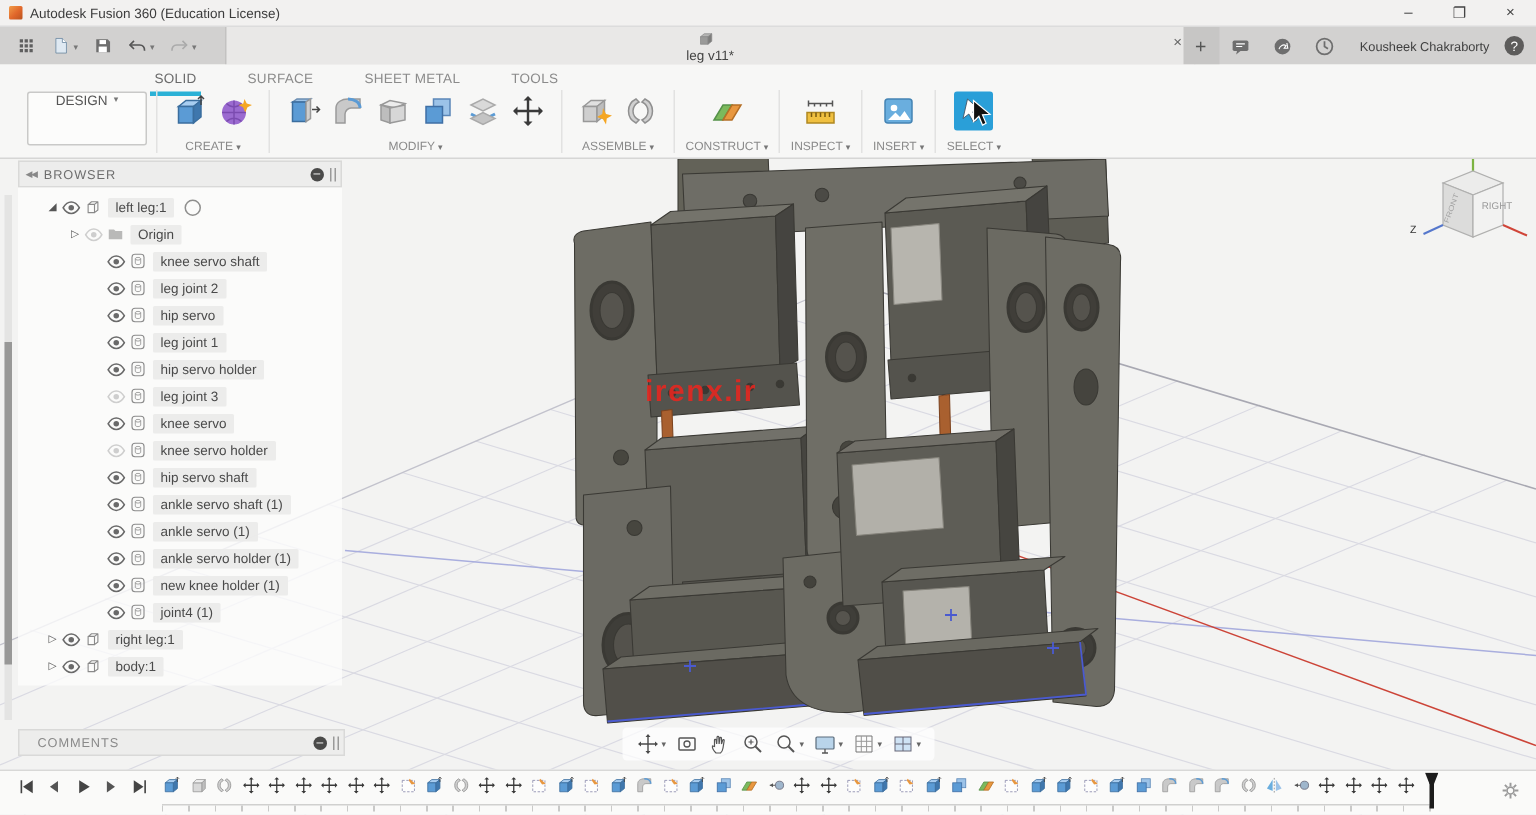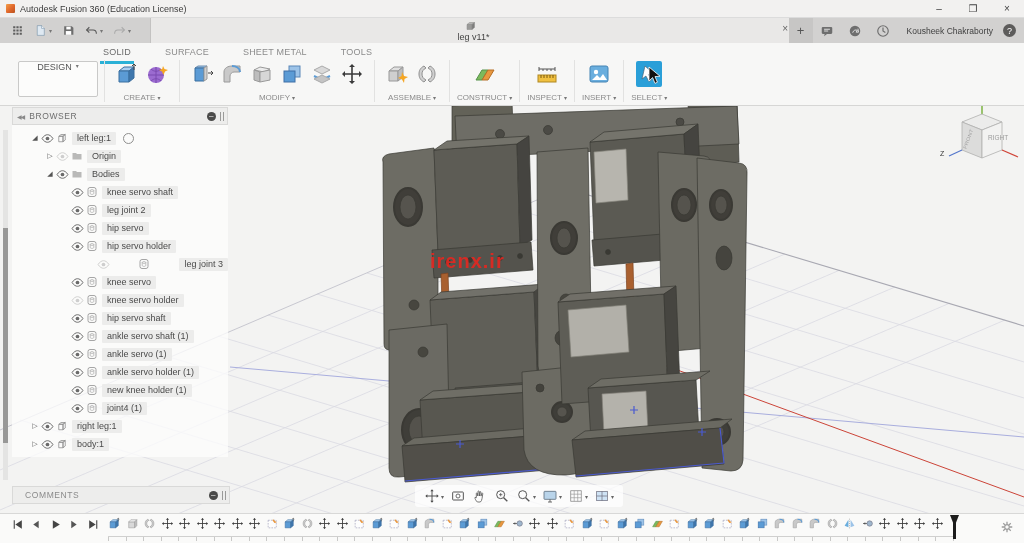--- a/index.html
+++ b/index.html
@@ -509,35 +509,20 @@
             <circle cx="12" cy="12" r="3.4" fill="#6a6a6a"></circle>
           </svg>
         </span>
         <span class="ticon">
           <svg width="12" height="12" viewBox="0 0 24 24">
             <path d="M3 6h7l2 2h9v11H3z" fill="#b9b9b8"></path>
           </svg>
         </span>
         <span class="tlabel">Origin</span>
       </div>
-      <div class="trow" style="padding-left: 32px;">
-        <span class="exp">◢</span>
-        <span class="eye">
-          <svg width="13" height="13" viewBox="0 0 24 24">
-            <path d="M2 12c3-5 7-7 10-7s7 2 10 7c-3 5-7 7-10 7s-7-2-10-7z" fill="none" stroke="#6a6a6a" stroke-width="1.8"></path>
-            <circle cx="12" cy="12" r="3.4" fill="#6a6a6a"></circle>
-          </svg>
-        </span>
-        <span class="ticon">
-          <svg width="12" height="12" viewBox="0 0 24 24">
-            <path d="M3 6h7l2 2h9v11H3z" fill="#b9b9b8"></path>
-          </svg>
-        </span>
-        <span class="tlabel">Bodies</span>
-      </div>
       <div class="trow" style="padding-left: 47px;">
         <span class="exp"></span>
         <span class="eye">
           <svg width="13" height="13" viewBox="0 0 24 24">
             <path d="M2 12c3-5 7-7 10-7s7 2 10 7c-3 5-7 7-10 7s-7-2-10-7z" fill="none" stroke="#6a6a6a" stroke-width="1.8"></path>
             <circle cx="12" cy="12" r="3.4" fill="#6a6a6a"></circle>
           </svg>
         </span>
         <span class="ticon">
           <svg width="12" height="12" viewBox="0 0 24 24">
@@ -590,23 +575,40 @@
             <circle cx="12" cy="12" r="3.4" fill="#6a6a6a"></circle>
           </svg>
         </span>
         <span class="ticon">
           <svg width="12" height="12" viewBox="0 0 24 24">
             <rect x="4" y="3" width="16" height="18" rx="4" fill="none" stroke="#8a8a8a" stroke-width="1.5"></rect>
             <ellipse cx="12" cy="9" rx="3.6" ry="1.8" fill="none" stroke="#8a8a8a"></ellipse>
             <path d="M8.4 9v6c0 1 1.8 1.8 3.6 1.8s3.6-.8 3.6-1.8V9" fill="none" stroke="#8a8a8a"></path>
           </svg>
         </span>
+        <span class="tlabel">leg joint 1</span>
+      </div>
+      <div class="trow" style="padding-left: 47px;">
+        <span class="exp"></span>
+        <span class="eye">
+          <svg width="13" height="13" viewBox="0 0 24 24">
+            <path d="M2 12c3-5 7-7 10-7s7 2 10 7c-3 5-7 7-10 7s-7-2-10-7z" fill="none" stroke="#6a6a6a" stroke-width="1.8"></path>
+            <circle cx="12" cy="12" r="3.4" fill="#6a6a6a"></circle>
+          </svg>
+        </span>
+        <span class="ticon">
+          <svg width="12" height="12" viewBox="0 0 24 24">
+            <rect x="4" y="3" width="16" height="18" rx="4" fill="none" stroke="#8a8a8a" stroke-width="1.5"></rect>
+            <ellipse cx="12" cy="9" rx="3.6" ry="1.8" fill="none" stroke="#8a8a8a"></ellipse>
+            <path d="M8.4 9v6c0 1 1.8 1.8 3.6 1.8s3.6-.8 3.6-1.8V9" fill="none" stroke="#8a8a8a"></path>
+          </svg>
+        </span>
         <span class="tlabel">hip servo holder</span>
       </div>
-      <div class="trow" style="padding-left: 47px; justify-content: space-between;">
+      <div class="trow" style="padding-left: 47px;">
         <span class="exp"></span>
         <span class="eye dim">
           <svg width="13" height="13" viewBox="0 0 24 24">
             <path d="M2 12c3-5 7-7 10-7s7 2 10 7c-3 5-7 7-10 7s-7-2-10-7z" fill="none" stroke="#6a6a6a" stroke-width="1.8"></path>
             <circle cx="12" cy="12" r="3.4" fill="#6a6a6a"></circle>
           </svg>
         </span>
         <span class="ticon">
           <svg width="12" height="12" viewBox="0 0 24 24">
             <rect x="4" y="3" width="16" height="18" rx="4" fill="none" stroke="#8a8a8a" stroke-width="1.5"></rect>

